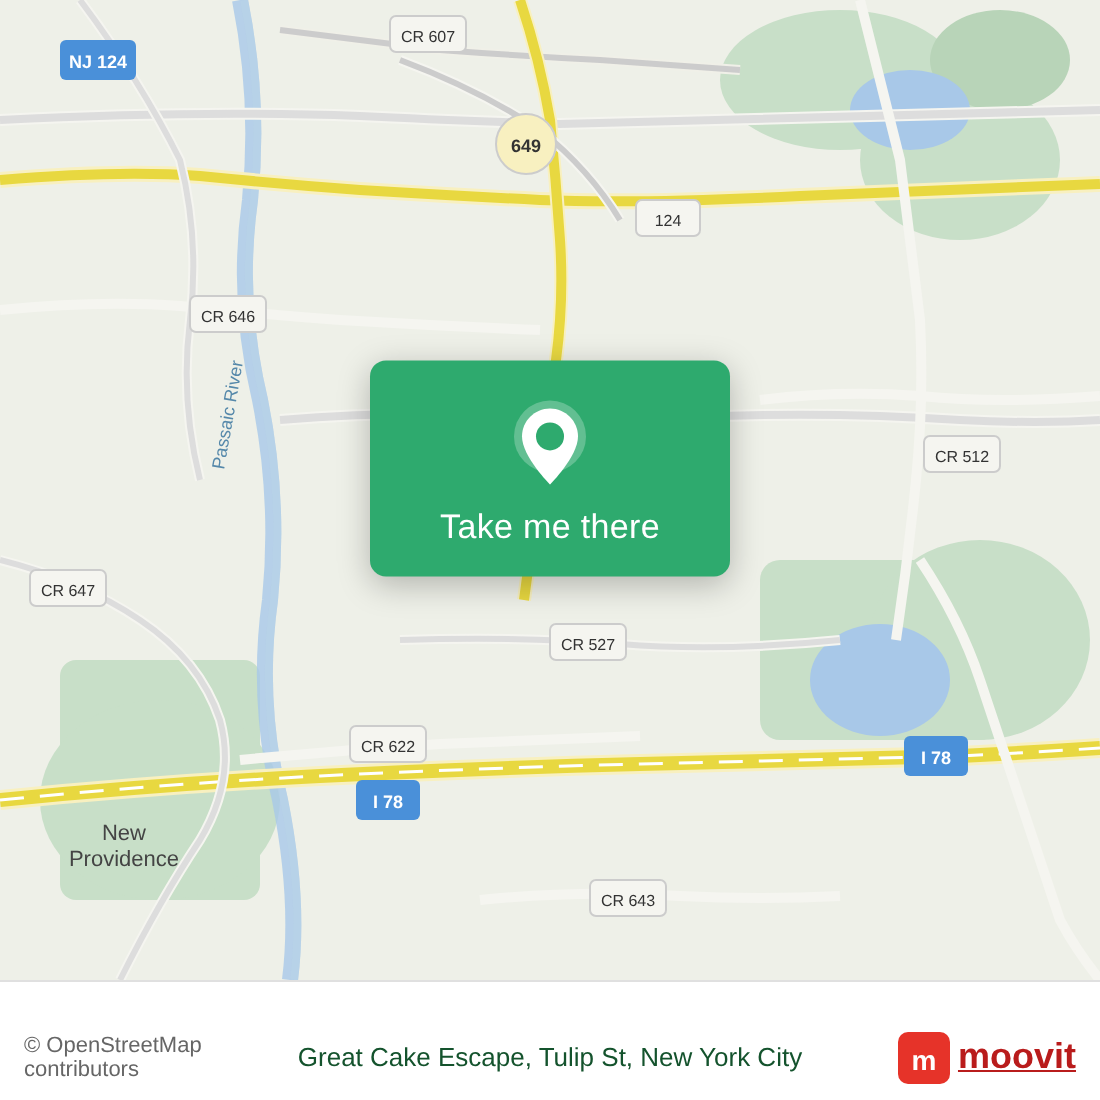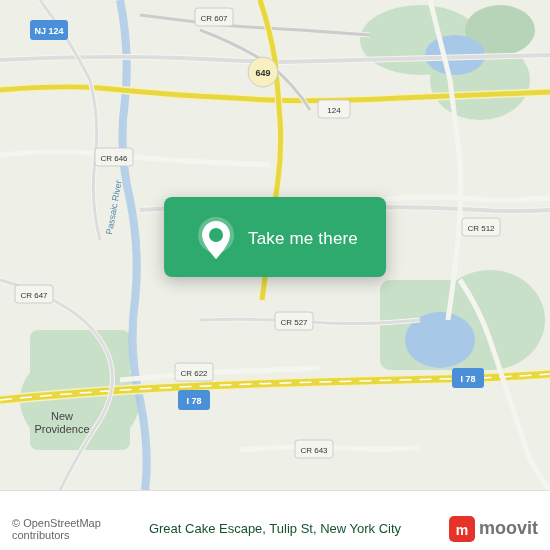--- a/index.html
+++ b/index.html
@@ -30,21 +30,21 @@
     
     #overlay-card {
       position: absolute;
       top: 50%;
       left: 50%;
       transform: translate(-50%, -60%);
       background: #2eaa6e;
       border-radius: 8px;
       padding: 18px 28px 14px 28px;
       display: flex;
-      flex-direction: row;
+      flex-direction: column;
       align-items: center;
       gap: 8px;
       box-shadow: 0 4px 16px rgba(0,0,0,0.25);
       cursor: pointer;
       min-width: 180px;
     }
 
     #pin-icon {
       width: 48px;
       height: 48px;
@@ -92,22 +92,23 @@
       display: flex;
       align-items: center;
       gap: 4px;
       flex: 1;
       justify-content: flex-end;
     }
 
     #moovit-text {
       font-size: 18px;
       font-weight: bold;
-      color: #737373;
+      color: #b91c1c;
       font-family: Arial, sans-serif;
+      text-decoration: underline;
     }
 
     #moovit-icon {
       width: 26px;
       height: 26px;
     }
   </style>
 </head>
 <body>
 

